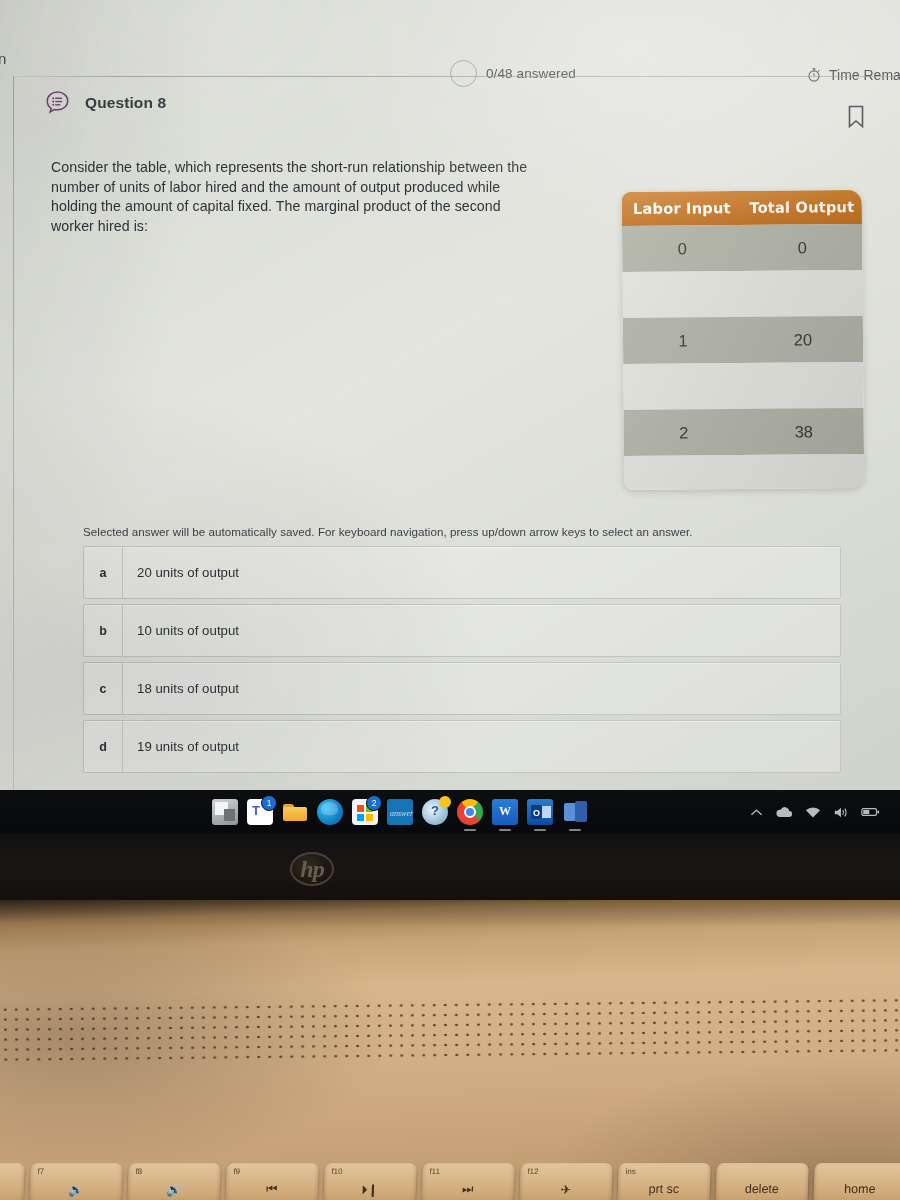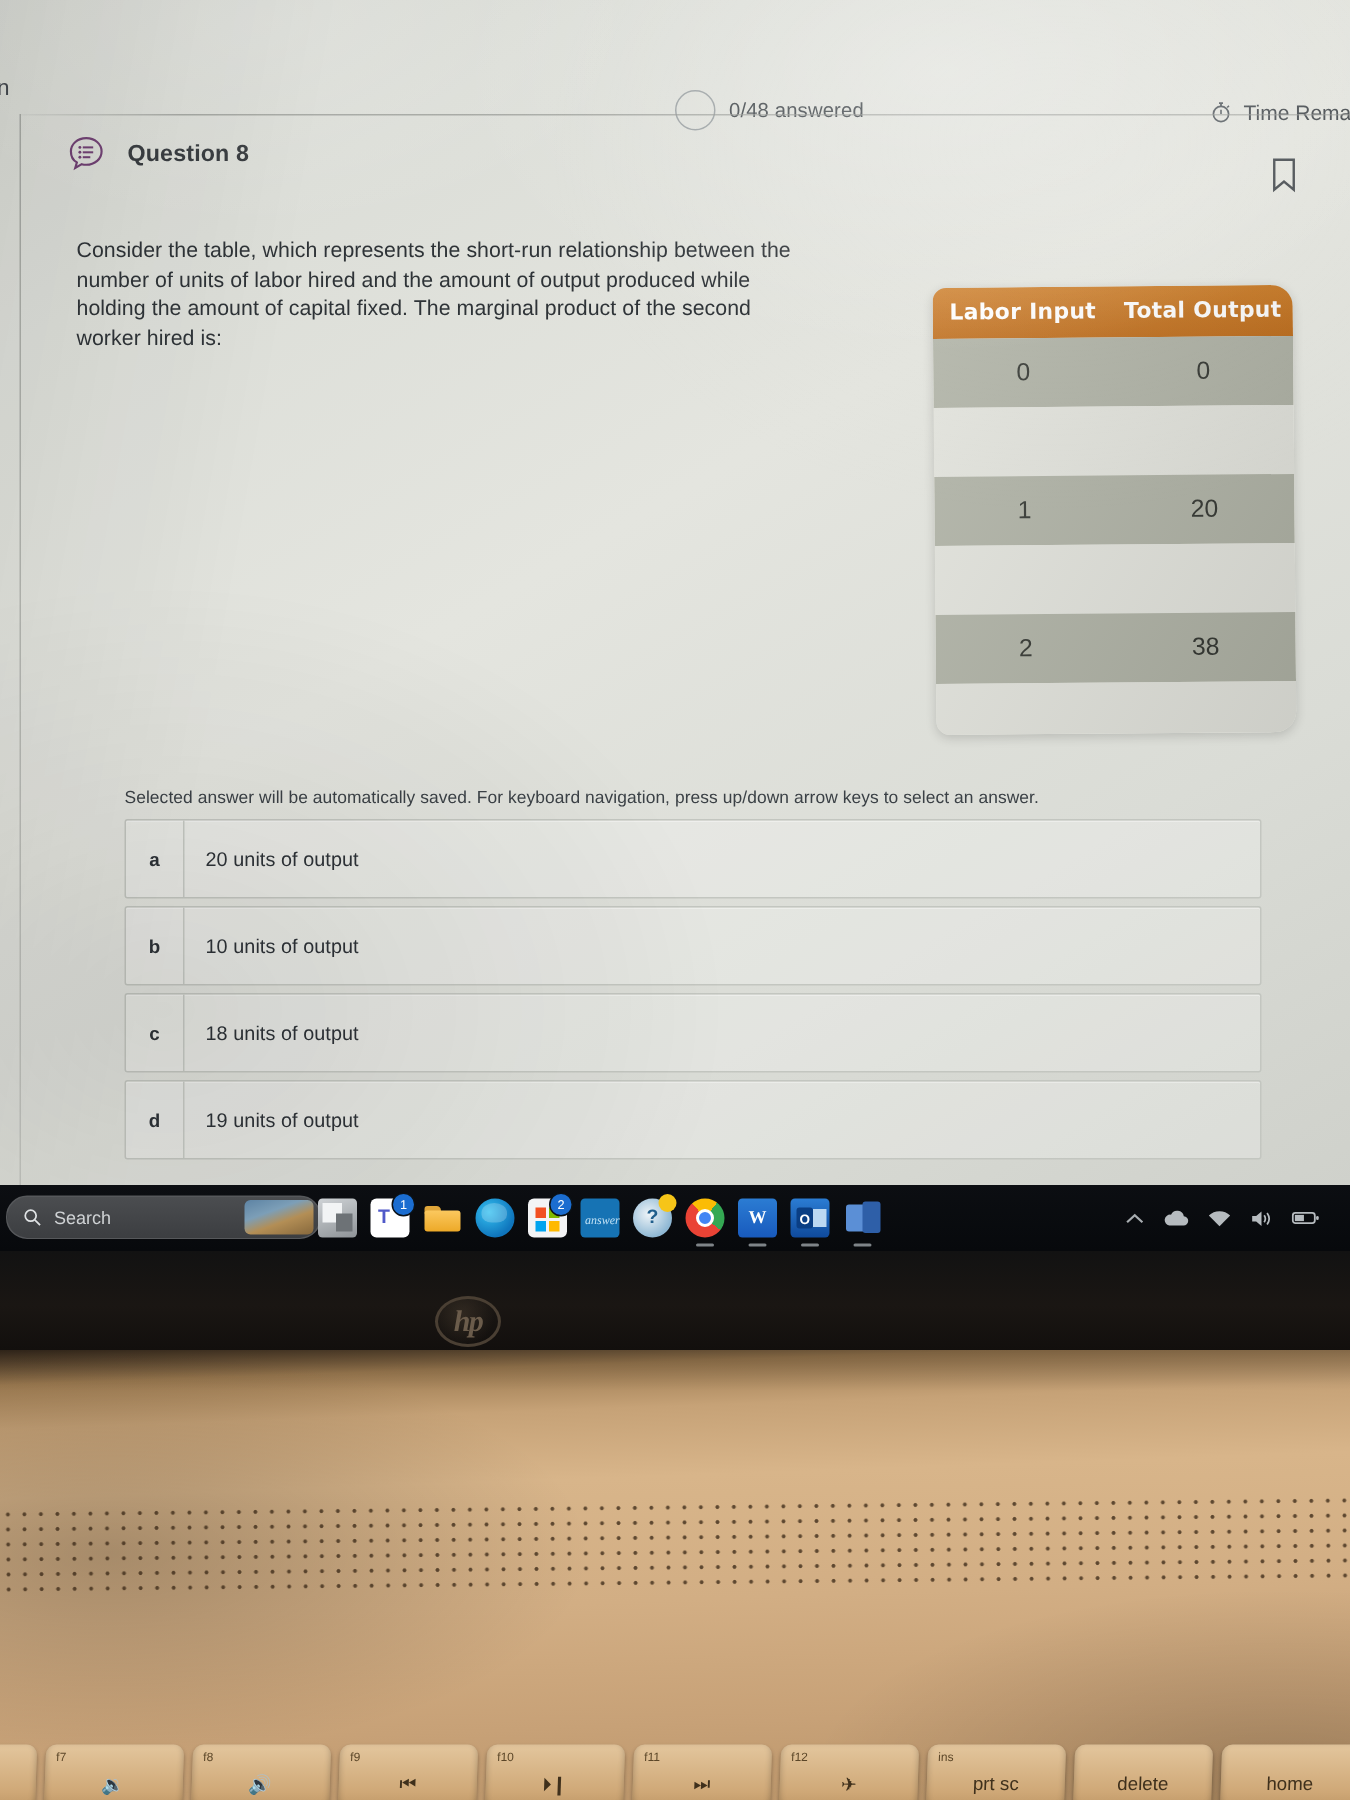--- a/index.html
+++ b/index.html
@@ -122,25 +122,24 @@
   .tray{position:absolute;right:6px;top:0;height:44px;display:flex;align-items:center;gap:12px;}
   .traycol{display:flex;flex-direction:column;justify-content:center;gap:2px;font-size:7px;color:#8d9296;}
 
   
   #bezel{
     position:absolute;left:0;top:834px;width:900px;height:66px;
     background:linear-gradient(180deg,#121212 0%,#1a1613 55%,#120f0d 100%);
   }
   .hplogo{
     position:absolute;left:290px;top:852px;width:40px;height:30px;border-radius:50%;
-    border:2px solid #4a3f33;color:#6b5c4b;font-style:italic;font-weight:700;font-size:20px;
+    border:2px solid #4a3f33;color:#6b5c4b;font-style:italic;font-weight:700;font-size:24px;
     display:flex;align-items:center;justify-content:center;
     font-family:"Liberation Serif",serif;letter-spacing:-1px;
     background:radial-gradient(circle at 40% 35%, rgba(120,100,75,.25), rgba(0,0,0,0) 70%);
-    margin-top:12px;
   }
   #deck{
     position:absolute;left:0;top:900px;width:900px;height:300px;
     background:linear-gradient(178deg,#3b2d1f 0%,#9d7b51 7%,#c6a277 16%,#d8b58a 30%,#d2ae84 55%,#c7a177 80%,#bb9569 100%);
   }
   .deck-shade{
     position:absolute;left:0;top:900px;width:900px;height:300px;pointer-events:none;
     background:
       radial-gradient(ellipse 55% 70% at 8% 45%, rgba(0,0,0,.22), rgba(0,0,0,0) 65%),
       radial-gradient(ellipse 50% 60% at 95% 95%, rgba(0,0,0,.18), rgba(0,0,0,0) 70%),
@@ -265,28 +264,20 @@
       <div class="letter">d</div>
       <div class="otext">19 units of output</div>
     </div>
   </div>
 
   <div class="glare"></div>
 </div>
 
 <div id="taskbar">
 
-  <div class="searchbox">
-    <svg width="13" height="13" viewBox="0 0 20 20">
-      <circle cx="8.4" cy="8.4" r="5.6" fill="none" stroke="#dfe2e4" stroke-width="1.8"></circle>
-      <line x1="12.6" y1="12.6" x2="18" y2="18" stroke="#dfe2e4" stroke-width="1.8"></line>
-    </svg>
-    <span class="stxt">Search</span>
-    <span class="searchpic"></span>
-  </div>
 
   <div class="tb-icons">
 
     <div class="tbi" style="background:linear-gradient(160deg,#cfd3d6,#8e9397);border-radius:3px;">
       <div style="position:absolute;left:3px;top:3px;width:13px;height:13px;background:#f2f4f5;"></div>
       <div style="position:absolute;left:12px;top:10px;width:11px;height:12px;background:#6d7276;"></div>
     </div>
 
     <div class="tbi" style="background:#fff;">
       <div style="position:absolute;inset:2px;background:#fff;border-radius:2px;"></div>

